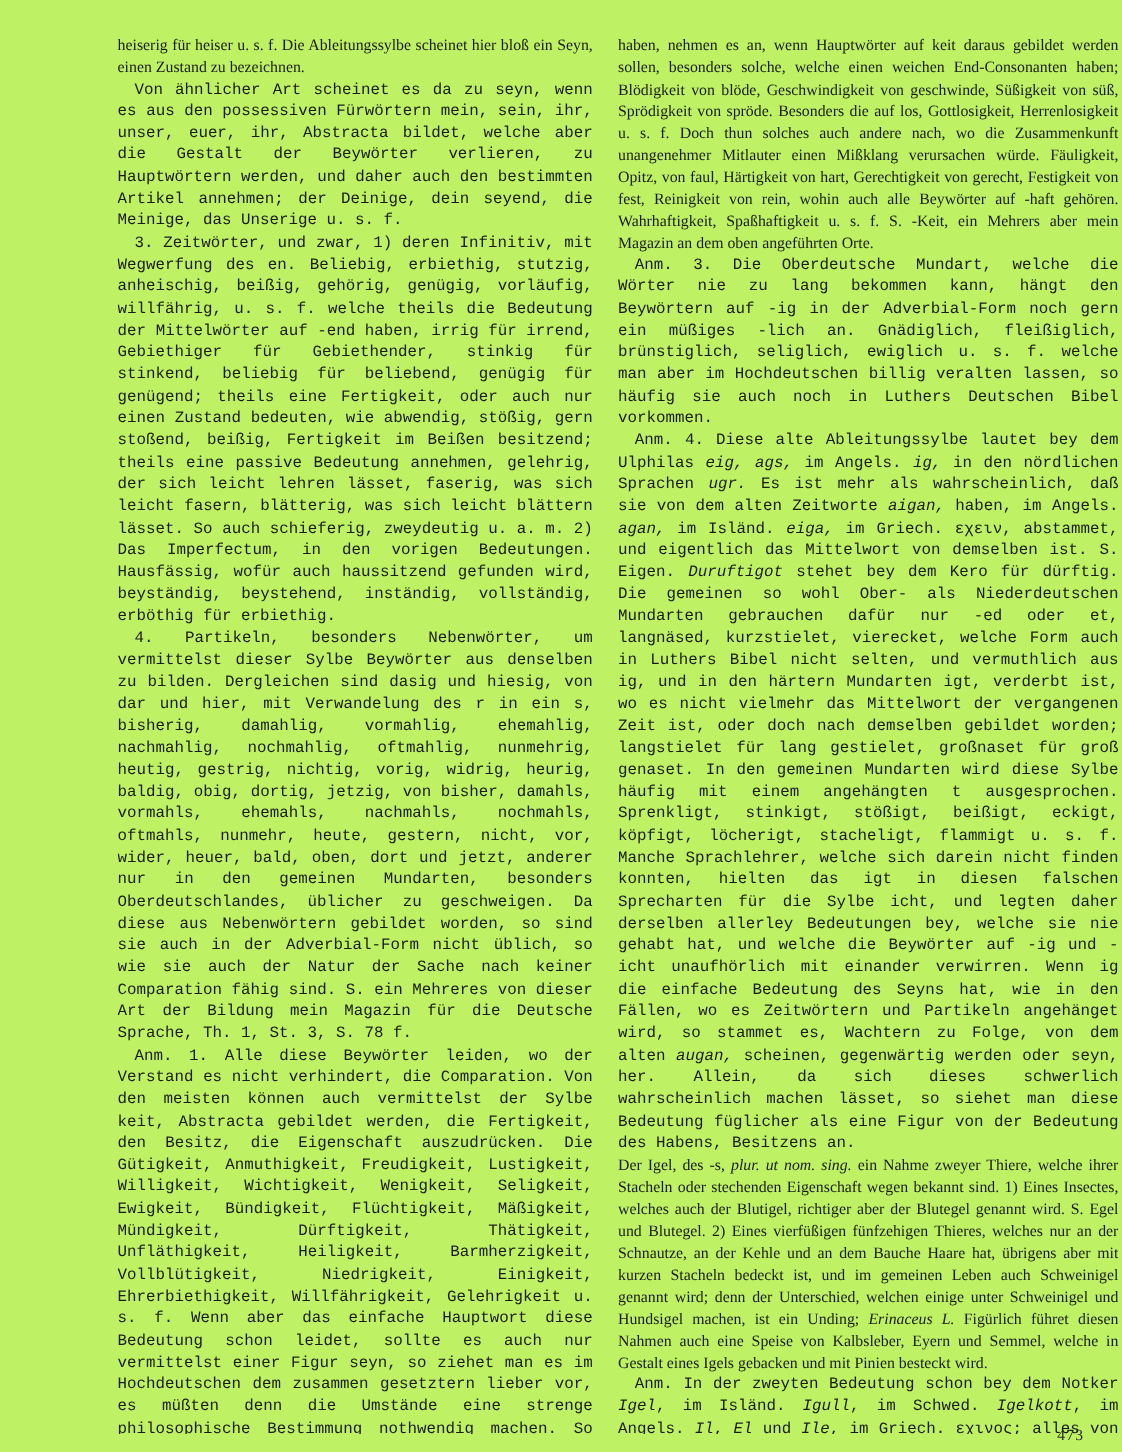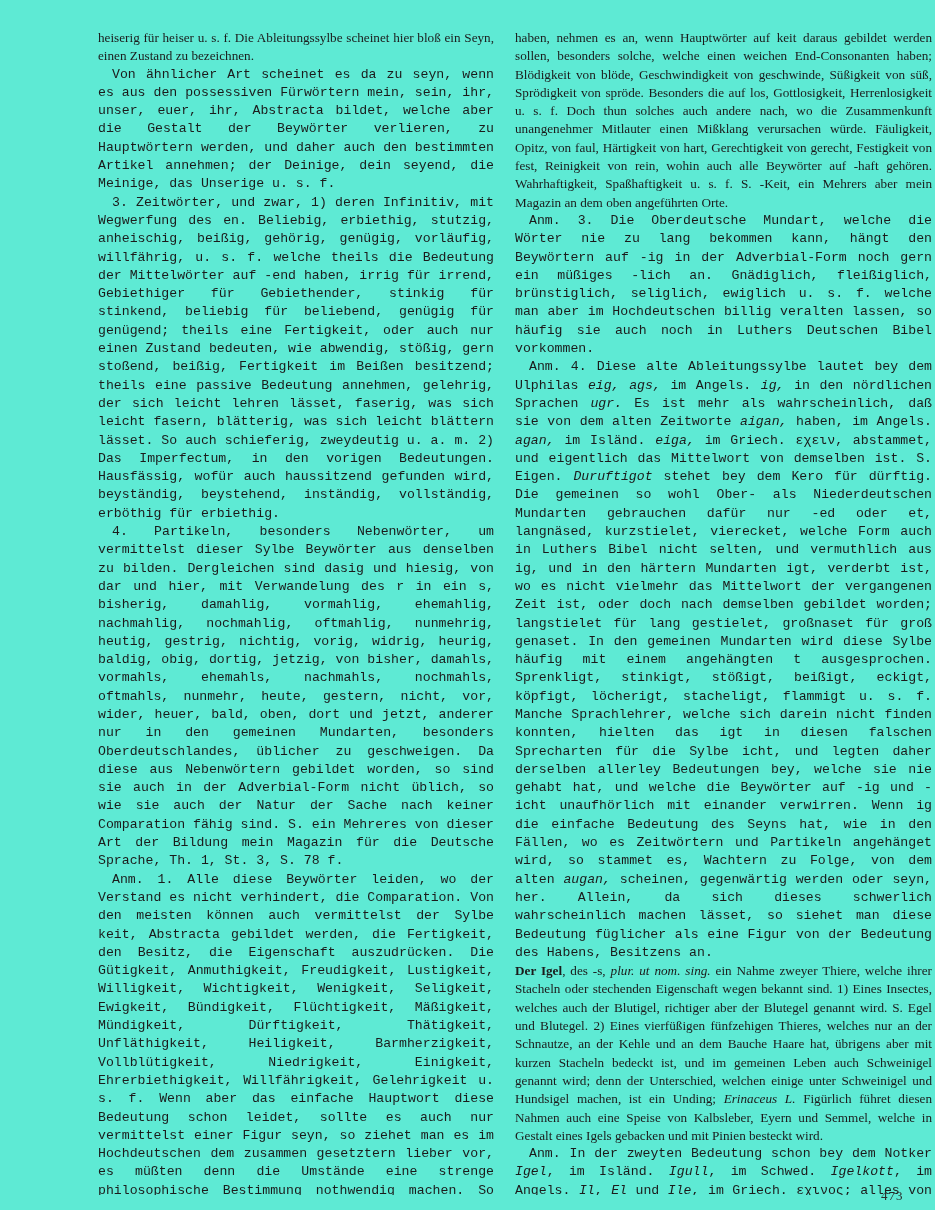--- a/index.html
+++ b/index.html
@@ -11,38 +11,38 @@
     width: 935px;
     height: 1210px;
     position: relative;
     font-family: "Liberation Serif", serif;
     color: #1b1b1b;
     -webkit-font-smoothing: antialiased;
   }
   .page {
     position: absolute;
     inset: 0;
-    background: #5eead4;
+    background: #bef264;
   }
   .column {
     position: absolute;
     top: 29px;
     height: 1166px;
     overflow: hidden;
     text-align: justify;
     font-size: 13.2px;
     line-height: 18.3px;
     hyphens: auto;
     -webkit-hyphens: auto;
   }
   #col-left  { left: 98px;  width: 396px; }
   #col-right { left: 515px; width: 417px; }
   p.para { margin: 0; padding: 0; }
   p.para.indent { text-indent: 14px; font-family: Liberation Mono, monospace; }
-  .run-bold   { font-weight: bold; }
+  .run-bold   { font-weight: normal; }
   .run-italic { font-style: italic; }
   #page-number {
     position: absolute;
     left: 881px;
     top: 1166px;
     font-size: 13px;
     letter-spacing: 1px;
     color: #2a2a2a;
     margin-top: 22px;
   }

